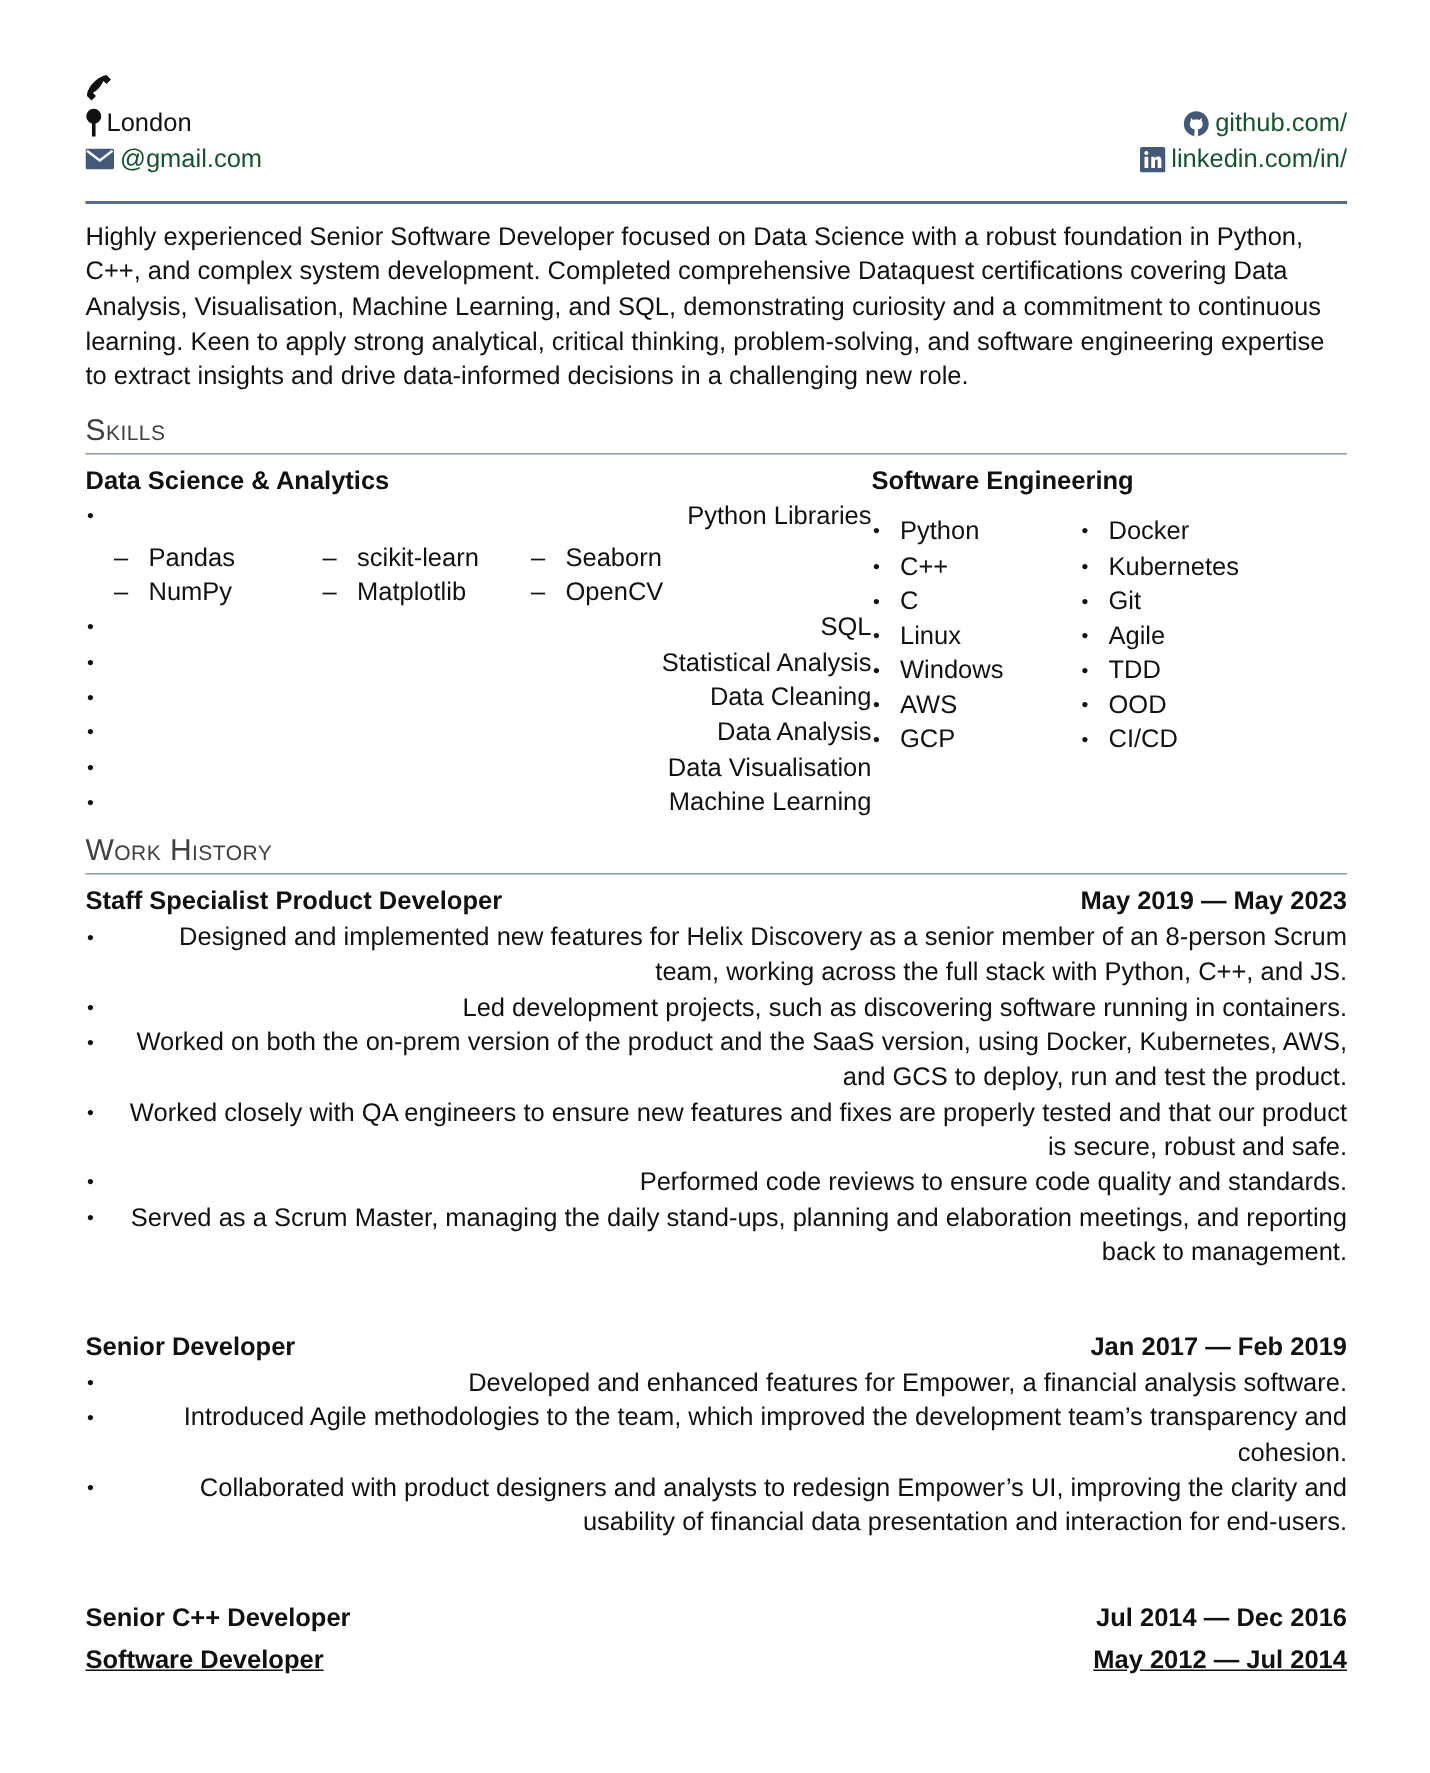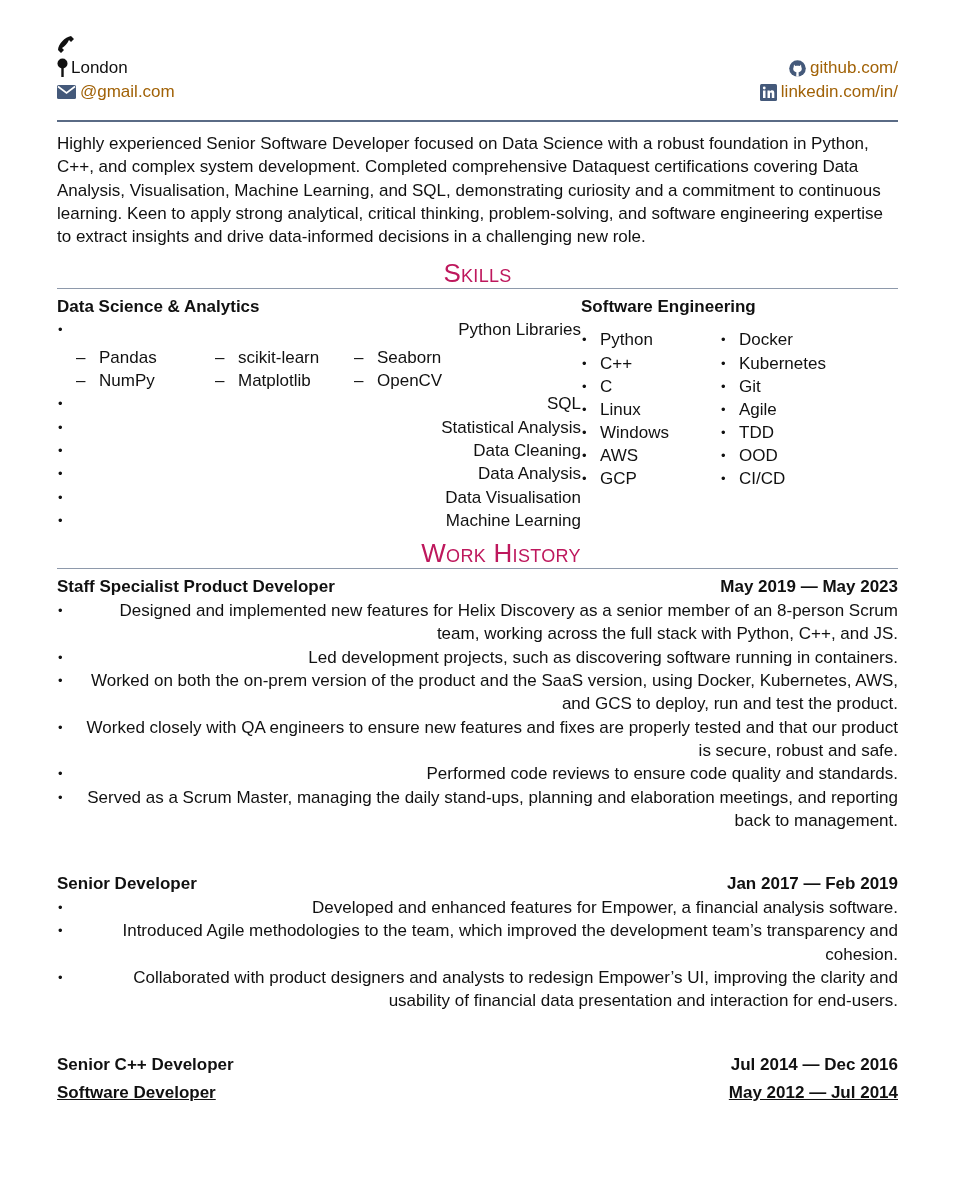--- a/index.html
+++ b/index.html
@@ -1,34 +1,34 @@
 <!DOCTYPE html>
 <html><head>
 <meta charset="utf-8">
 <style>
   html, body { margin: 0; padding: 0; background: #ffffff; }
   body {
     width: 953px; height: 1182px; position: relative; overflow: hidden;
     font-family: "Liberation Sans", "DejaVu Sans", sans-serif;
     color: #111111; font-size: 17px;
   }
-  .page { position: absolute; left: 57px; top: 32px; width: 841px; }
+  .page { position: absolute; left: 57px; top: 46px; width: 841px; }
   .contact { position: relative; height: 78px; }
   .contact-left { position: absolute; left: 0; top: 0; }
   .contact-right { position: absolute; right: 0; top: 24px; text-align: right; }
   .c-line { height: 24px; line-height: 24px; display: flex; align-items: center; white-space: nowrap; }
   .contact-right .c-line { justify-content: flex-end; }
-  .accent { color: #a16207; }
+  .accent { color: #14532d; }
   .icon { display: inline-flex; align-items: center; justify-content: center; }
   .rule { height: 2px; background: #5a6b85; margin: 10px 0 0 0; }
   .rule.thin { height: 1px; background: #8e99ab; margin: 2px 0 0 0; }
   .summary { margin-top: 10px; line-height: 23.3px; font-size: 17px; }
   .section-title {
-    margin-top: 12px; color: #be185d; font-size: 26px; letter-spacing: 0.3px;
-    font-variant: small-caps; line-height: 26px; text-align: center;
+    margin-top: 12px; color: #404040; font-size: 20px; letter-spacing: 0.3px;
+    font-variant: small-caps; line-height: 26px;
   }
   .skills { display: flex; margin-top: 6px; }
   .skills-col-left { width: 524px; }
   .skills-col-right { flex: 1; }
   .sub-head { font-weight: bold; line-height: 23px; }
   ul.bul { list-style: none; margin: 0; padding: 0; text-align: right; }
   ul.bul li { position: relative; padding-left: 19px; line-height: 23.3px; }
   ul.bul li::before { content: "•"; position: absolute; left: 1px; top: 0; font-size: 13px; }
   .libs { display: grid; grid-template-columns: 139px 139px 139px; margin: 4px 0 0 19px; }
   .lib { line-height: 23.3px; display: flex; }
@@ -162,21 +162,21 @@
         <div class="se-item">Windows</div>
         <div class="se-item">TDD</div>
         <div class="se-item">AWS</div>
         <div class="se-item">OOD</div>
         <div class="se-item">GCP</div>
         <div class="se-item">CI/CD</div>
       </div>
     </div>
   </div>
 
-  <div class="section-title" style="margin-top:8px;margin-left:47px;">Work History</div>
+  <div class="section-title" style="margin-top:8px;">Work History</div>
   <div class="rule thin"></div>
 
   <div class="job-head">
     <span>Staff Specialist Product Developer</span>
     <span>May 2019 — May 2023</span>
   </div>
   <ul class="bul job-bullets">
     <li>Designed and implemented new features for Helix Discovery as a senior member of an 8-person Scrum team, working across the full stack with Python, C++, and JS.</li>
     <li>Led development projects, such as discovering software running in containers.</li>
     <li>Worked on both the on-prem version of the product and the SaaS version, using Docker, Kubernetes, AWS, and GCS to deploy, run and test the product.</li>

